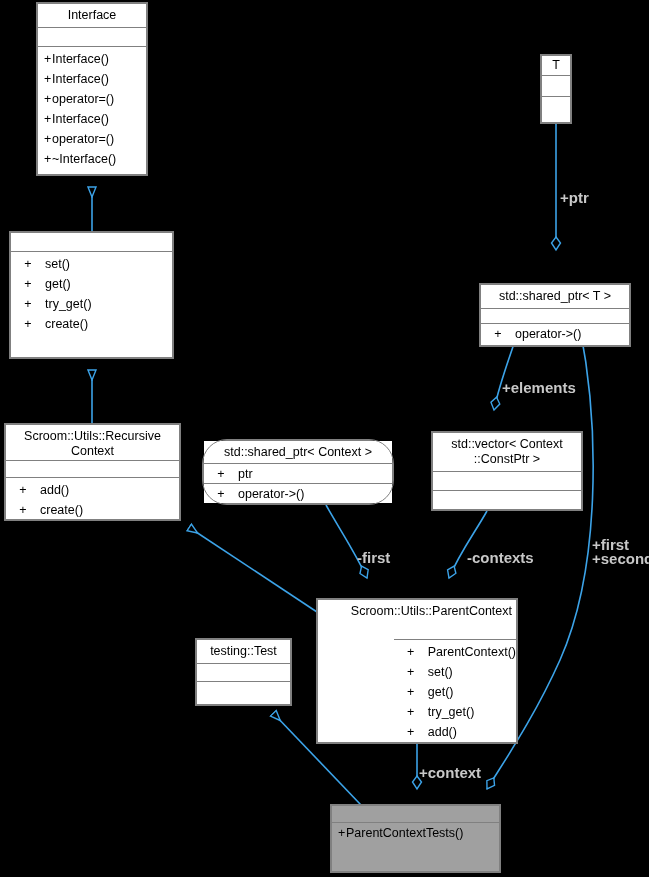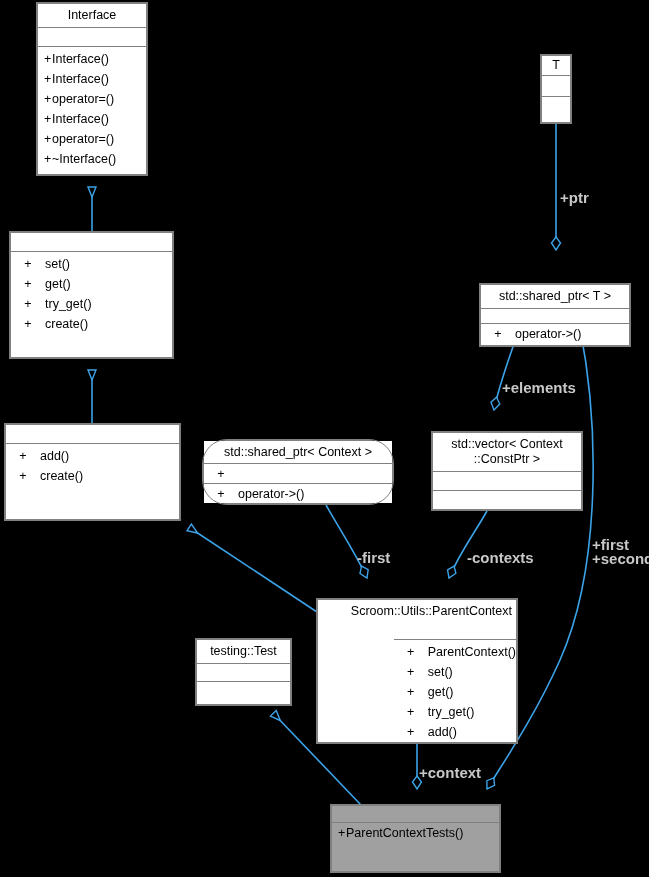--- a/index.html
+++ b/index.html
@@ -182,20 +182,24 @@
         <span class="mname">try_get()</span>
       </div>
       <div class="member">
         <span class="vis">+</span>
         <span class="mname">create()</span>
       </div>
     </div>
   </div>
 
   <div class="umlbox" style="left:5px; top:424px; width:175px; height:96px;">
+    <div class="compartment">
+      <div class="cname">Scroom::Utils::Recursive
+Context</div>
+    </div>
     <div class="compartment cattrs">
       <div class="empty-comp"></div>
     </div>
     <div class="compartment cmethods">
       <div class="member">
         <span class="vis">+</span>
         <span class="mname">add()</span>
       </div>
       <div class="member">
         <span class="vis">+</span>
@@ -204,20 +208,21 @@
     </div>
   </div>
 
   <div class="umlbox" style="left:203px; top:440px; width:190px; height:64px;border-radius:24px;">
     <div class="compartment">
       <div class="cname">std::shared_ptr&lt; Context &gt;</div>
     </div>
     <div class="compartment cattrs" style="padding:0;">
       <div class="member">
         <span class="vis">+</span>
+        <span class="mname">ptr</span>
       </div>
     </div>
     <div class="compartment cmethods" style="padding:0;">
       <div class="member">
         <span class="vis">+</span>
         <span class="mname">operator-&gt;()</span>
       </div>
     </div>
   </div>
 

